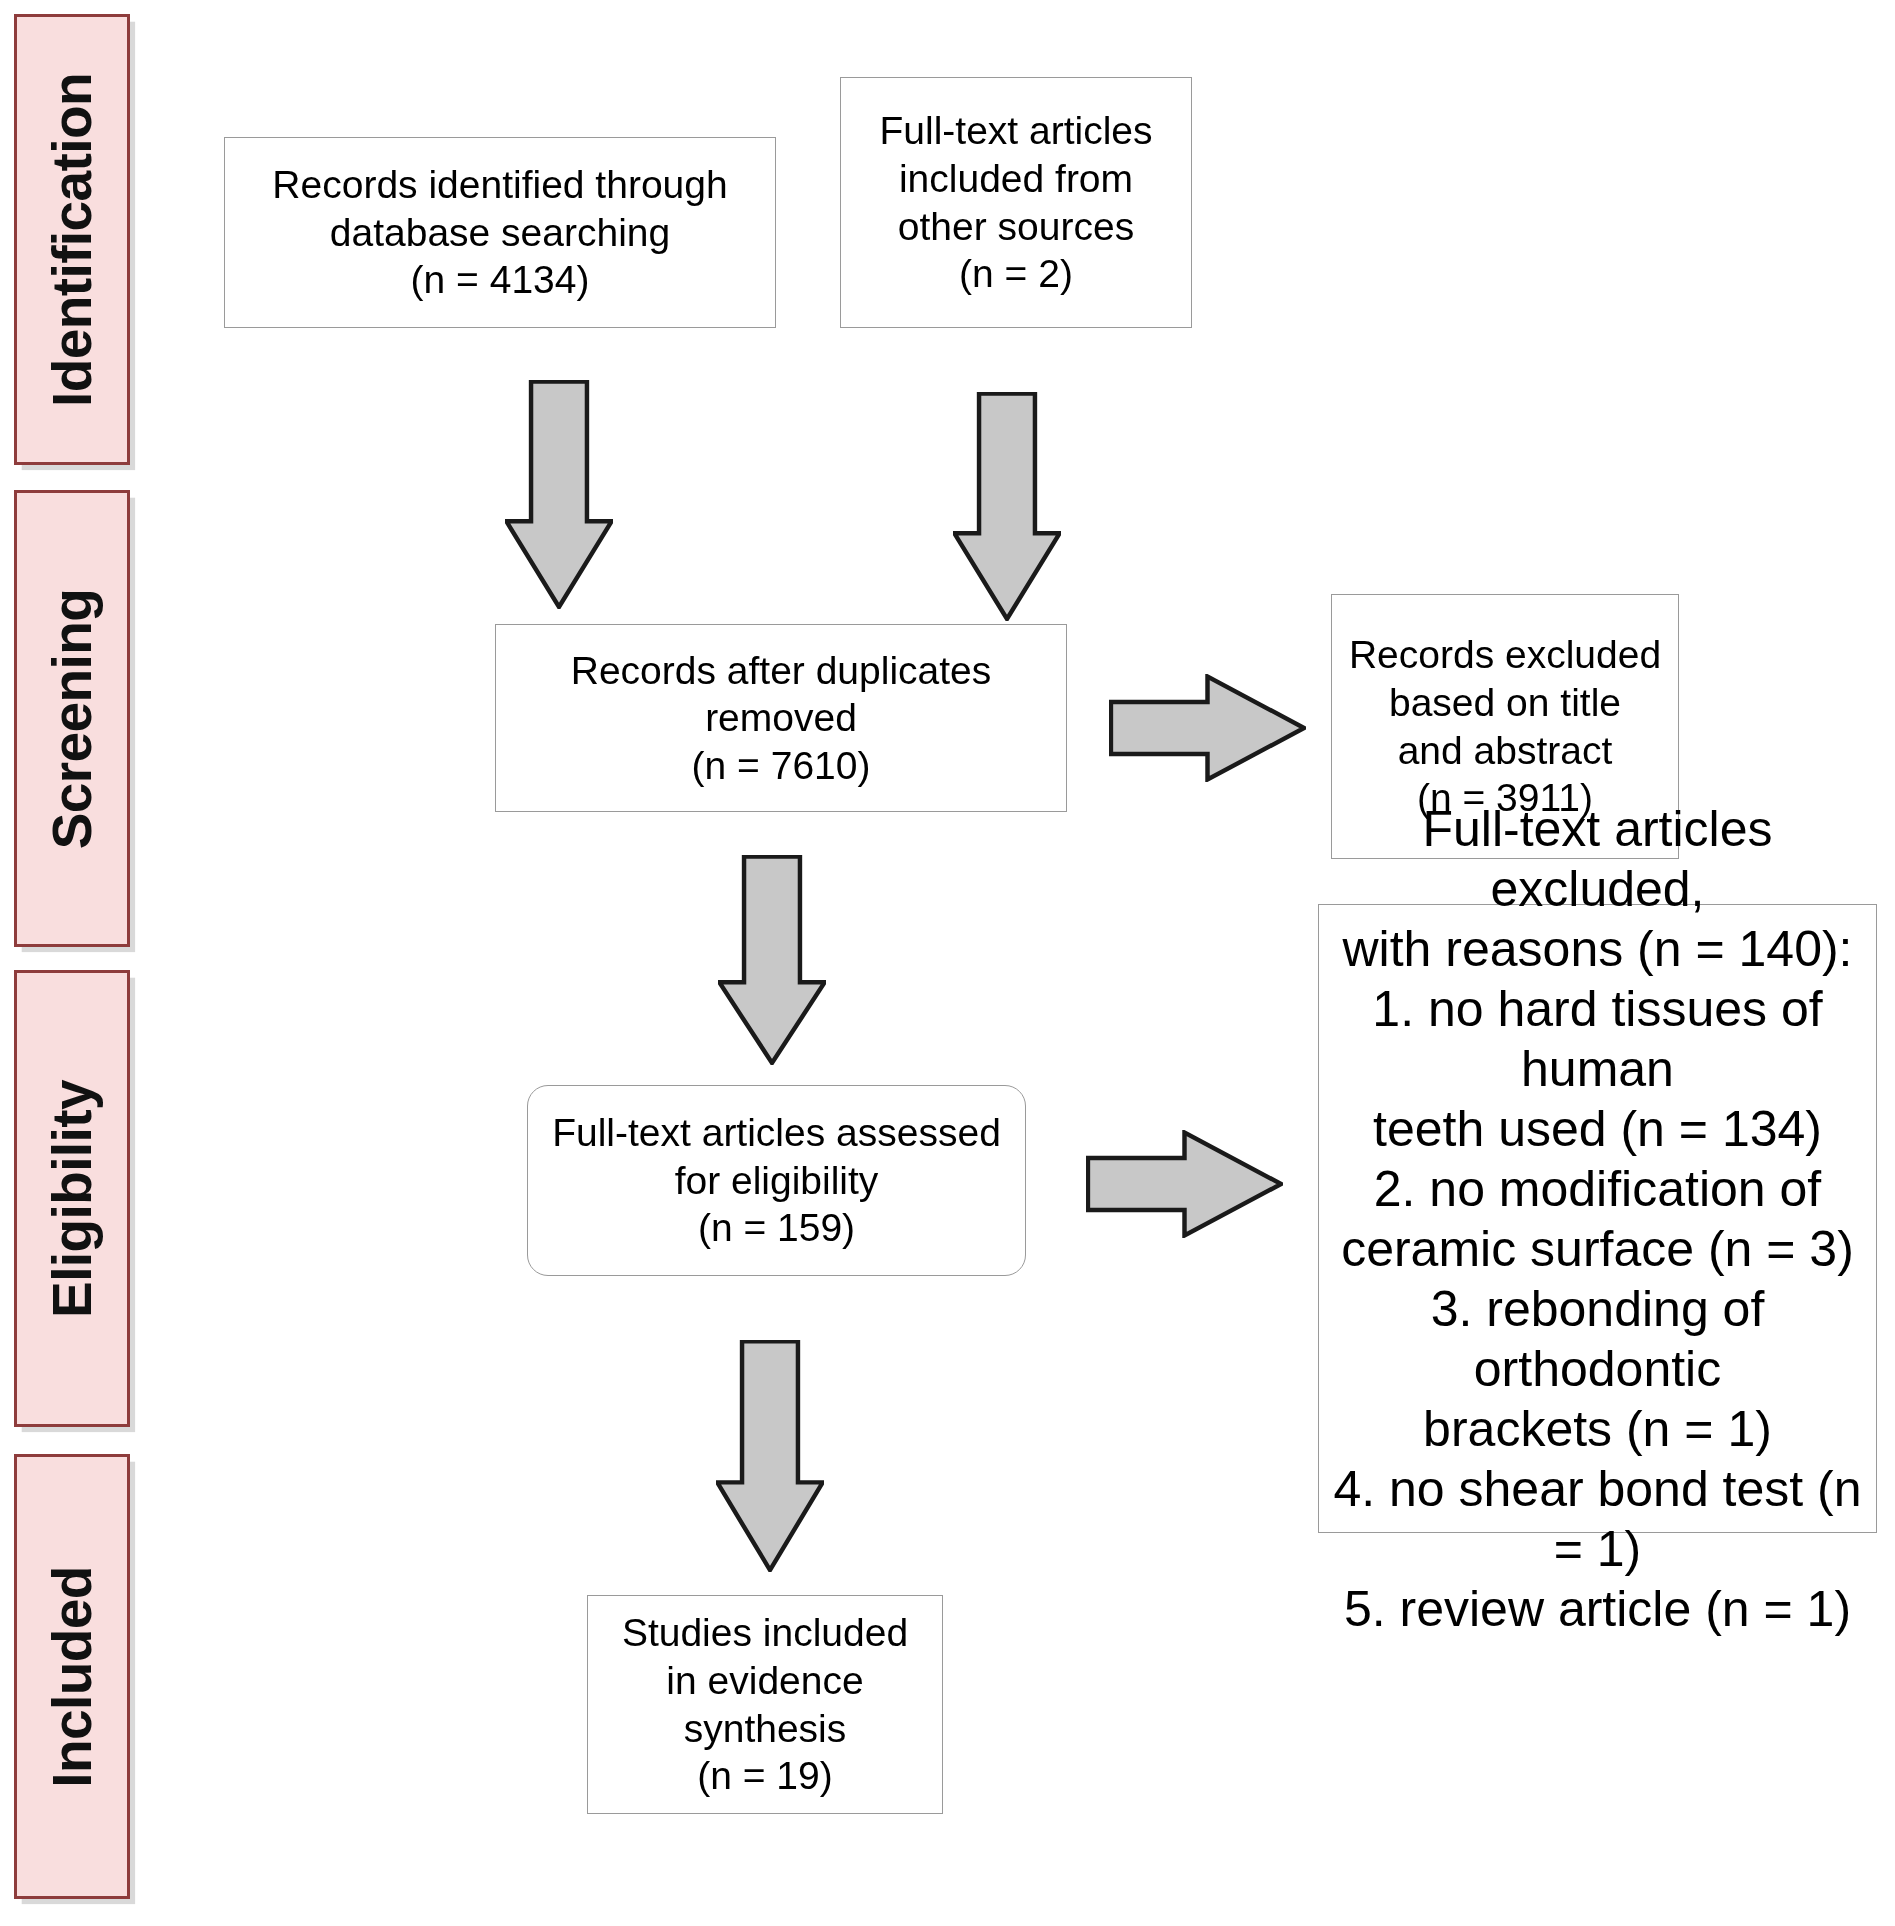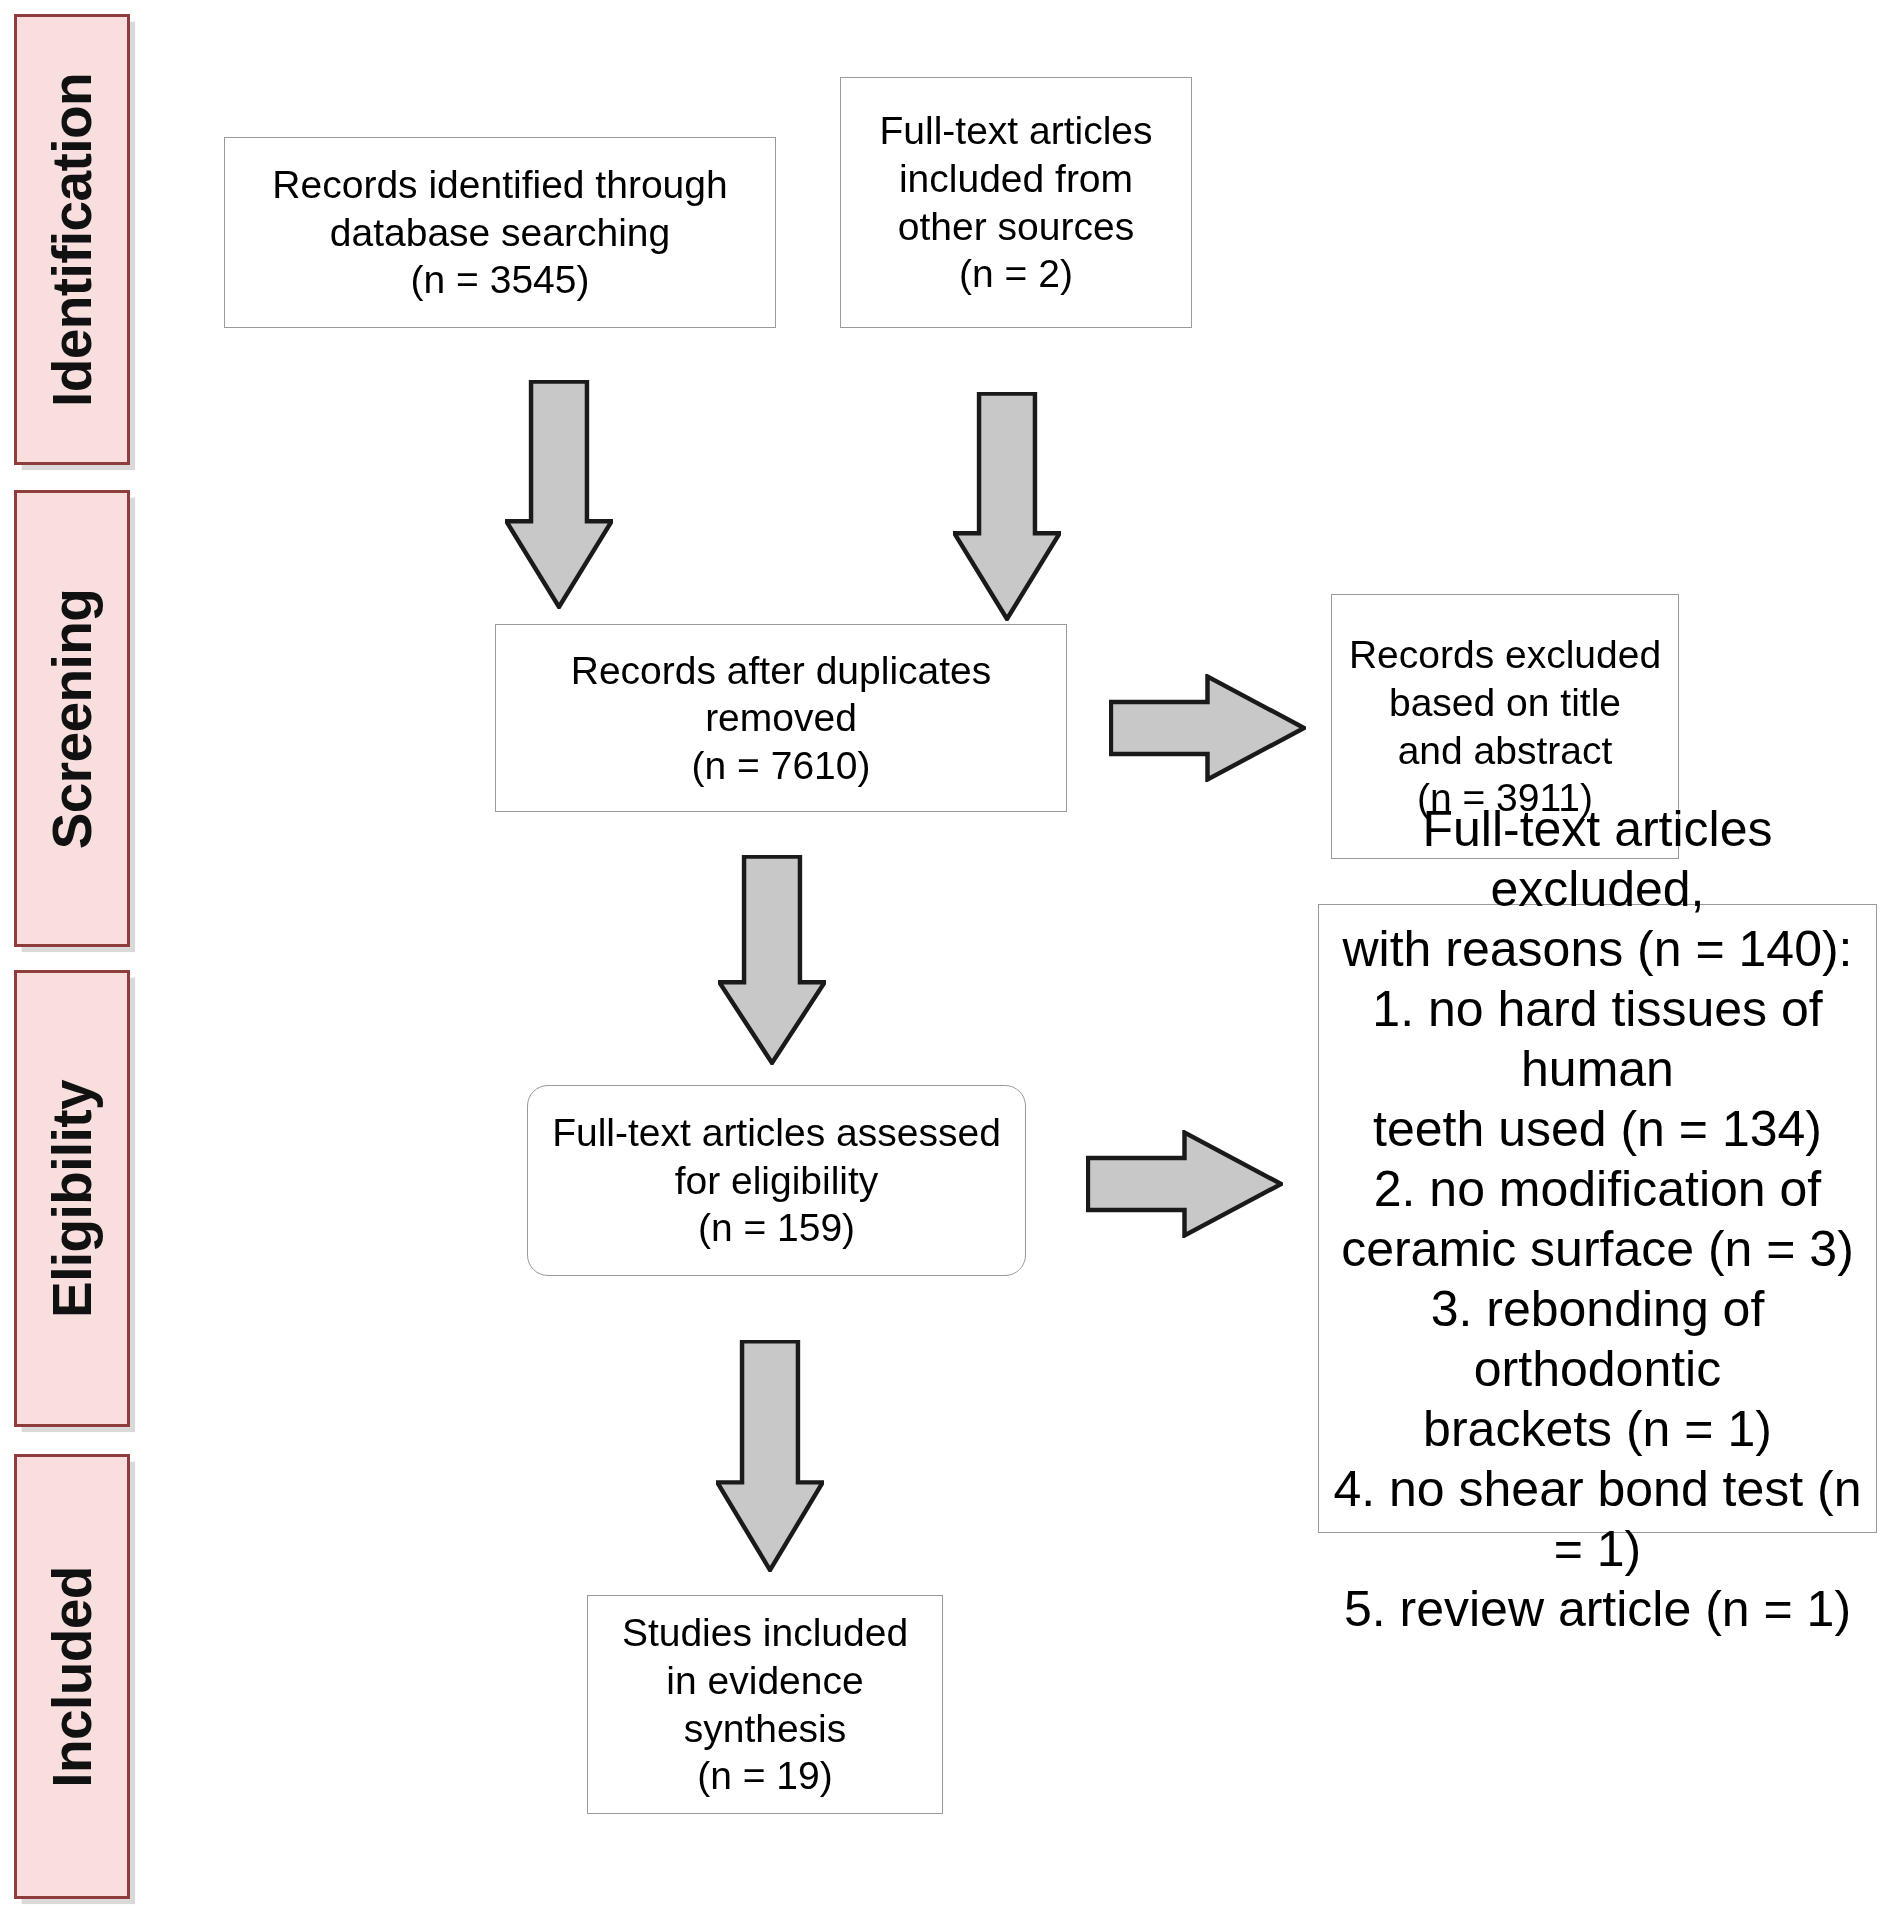--- a/index.html
+++ b/index.html
@@ -85,21 +85,21 @@
     <div class="stage-label">Eligibility</div>
   </div>
 
   <div class="stage-box" style="left:14px; top:1454px; width:116px; height:445px;">
     <div class="stage-label">Included</div>
   </div>
 
   <div class="flow-box" style="left:224px; top:137px; width:552px; height:191px;">
     <span class="txt">Records identified through
 database searching
-(n = 3545)</span>
+(n = 4134)</span>
   </div>
 
   <div class="flow-box" style="left:840px; top:77px; width:352px; height:251px;">
     <span class="txt">Full-text articles
 included from
 other sources
 (n = 2)</span>
   </div>
 
   <div class="flow-box" style="left:495px; top:624px; width:572px; height:188px;">

